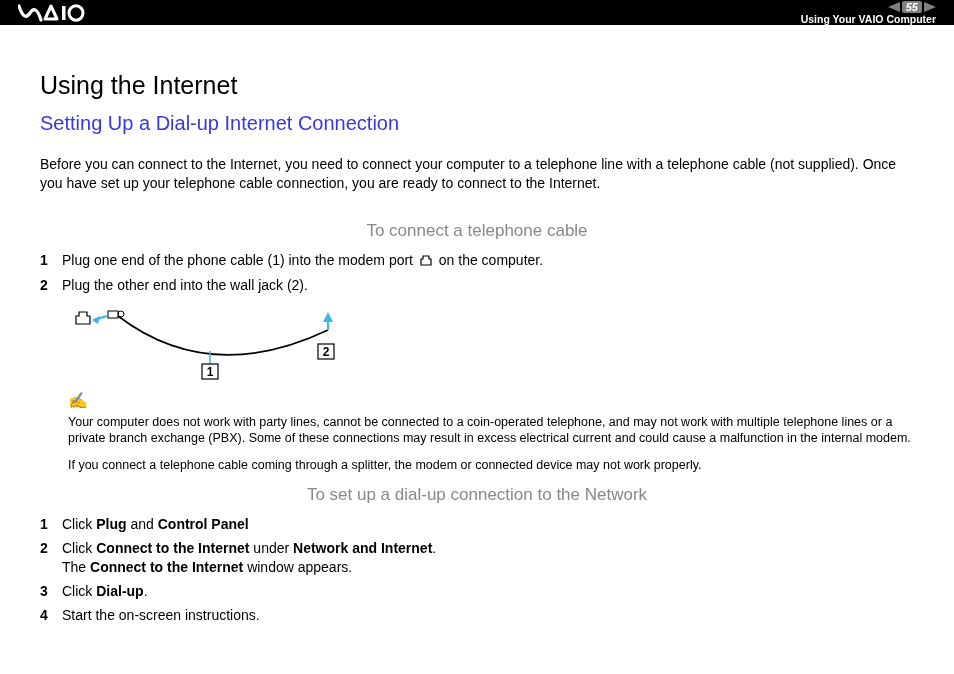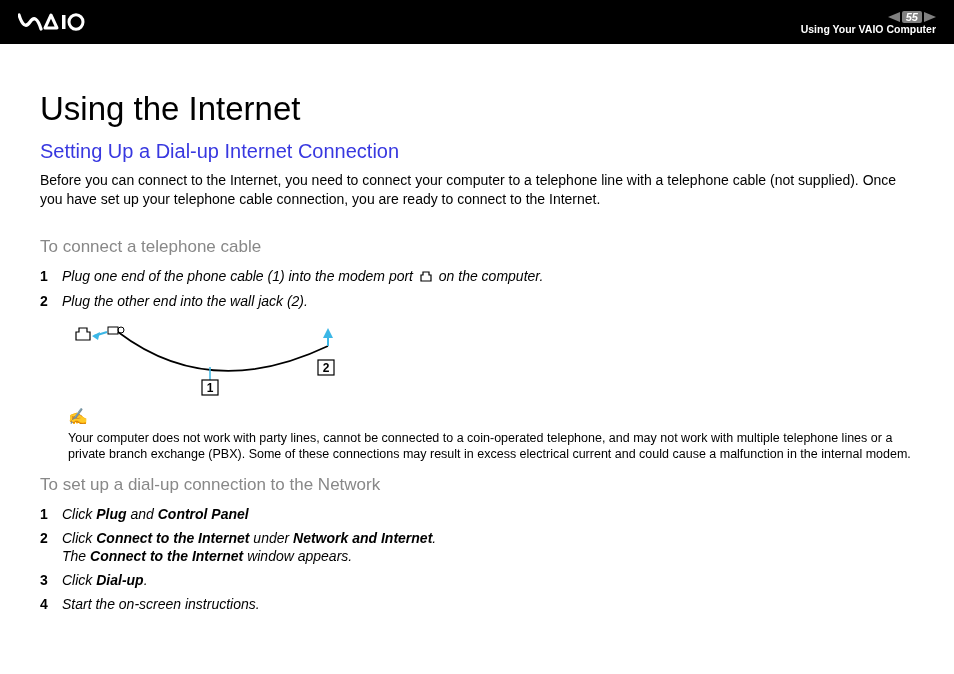--- a/index.html
+++ b/index.html
@@ -8,21 +8,21 @@
     width: 954px;
     height: 674px;
     background: #fff;
     color: #000;
     position: relative;
     overflow: hidden;
   }
   .header-bar {
     background: #000;
     color: #fff;
-    height: 44px;
+    height: 25px;
     display: flex;
     align-items: center;
     justify-content: space-between;
     padding: 0 18px 0 18px;
   }
   .vaio-logo {
     display: flex;
     align-items: center;
   }
   .header-right {
@@ -50,58 +50,59 @@
   }
   .header-subtitle {
     font-weight: bold;
     font-size: 10.5px;
     margin-top: 1px;
   }
   .content {
     padding: 46px 40px 0 40px;
   }
   h1 {
-    font-size: 33px;
+    font-size: 25px;
     font-weight: 400;
     margin-bottom: 12px;
   }
   h2 {
     color: #3838e0;
     font-size: 20px;
     font-weight: 400;
-    margin-bottom: 8px;
+    margin-bottom: 20px;
   }
   .intro {
     font-size: 14px;
     line-height: 1.35;
     margin-bottom: 28px;
   }
   h3 {
     color: #888;
     font-size: 17px;
     font-weight: 400;
     margin-bottom: 10px;
+    text-align: center;
   }
   ol.steps {
     list-style: none;
     font-size: 14px;
     margin-bottom: 12px;
   }
   ol.steps li {
     display: flex;
     align-items: flex-start;
     margin-bottom: 5px;
     line-height: 1.35;
   }
   .step-num {
     font-weight: bold;
     width: 22px;
     flex-shrink: 0;
   }
-  .step-text { flex: 1; font-style: italic; }
+  .step-text { flex: 1; }
   .modem-icon {
     display:inline-block;
     vertical-align: middle;
     margin: 0 2px;
   }
   .diagram {
     margin: 10px 0 10px 30px;
     width: 280px;
     height: 75px;
   }
@@ -194,20 +195,21 @@
       <text x="140" y="70" text-anchor="middle" font-size="12" font-weight="bold" font-family="Arial">1</text>
 
       <rect x="248" y="38" width="16" height="15" fill="#fff" stroke="#000" stroke-width="1.2"></rect>
       <text x="256" y="50" text-anchor="middle" font-size="12" font-weight="bold" font-family="Arial">2</text>
     </svg>
   </div>
 
   <div class="note-block">
     <span class="note-icon">✍</span>
     <div>Your computer does not work with party lines, cannot be connected to a coin-operated telephone, and may not work with multiple telephone lines or a private branch exchange (PBX). Some of these connections may result in excess electrical current and could cause a malfunction in the internal modem.</div>
+    <div class="note-text2">If you connect a telephone cable coming through a splitter, the modem or connected device may not work properly.</div>
   </div>
 
   <h3>To set up a dial-up connection to the Network</h3>
   <ol class="steps" id="steps-b">
       <li>
         <span class="step-num">1</span>
         <span class="step-text">Click <b>Plug</b> and <b>Control Panel</b></span>
       </li>
       <li>
         <span class="step-num">2</span>

